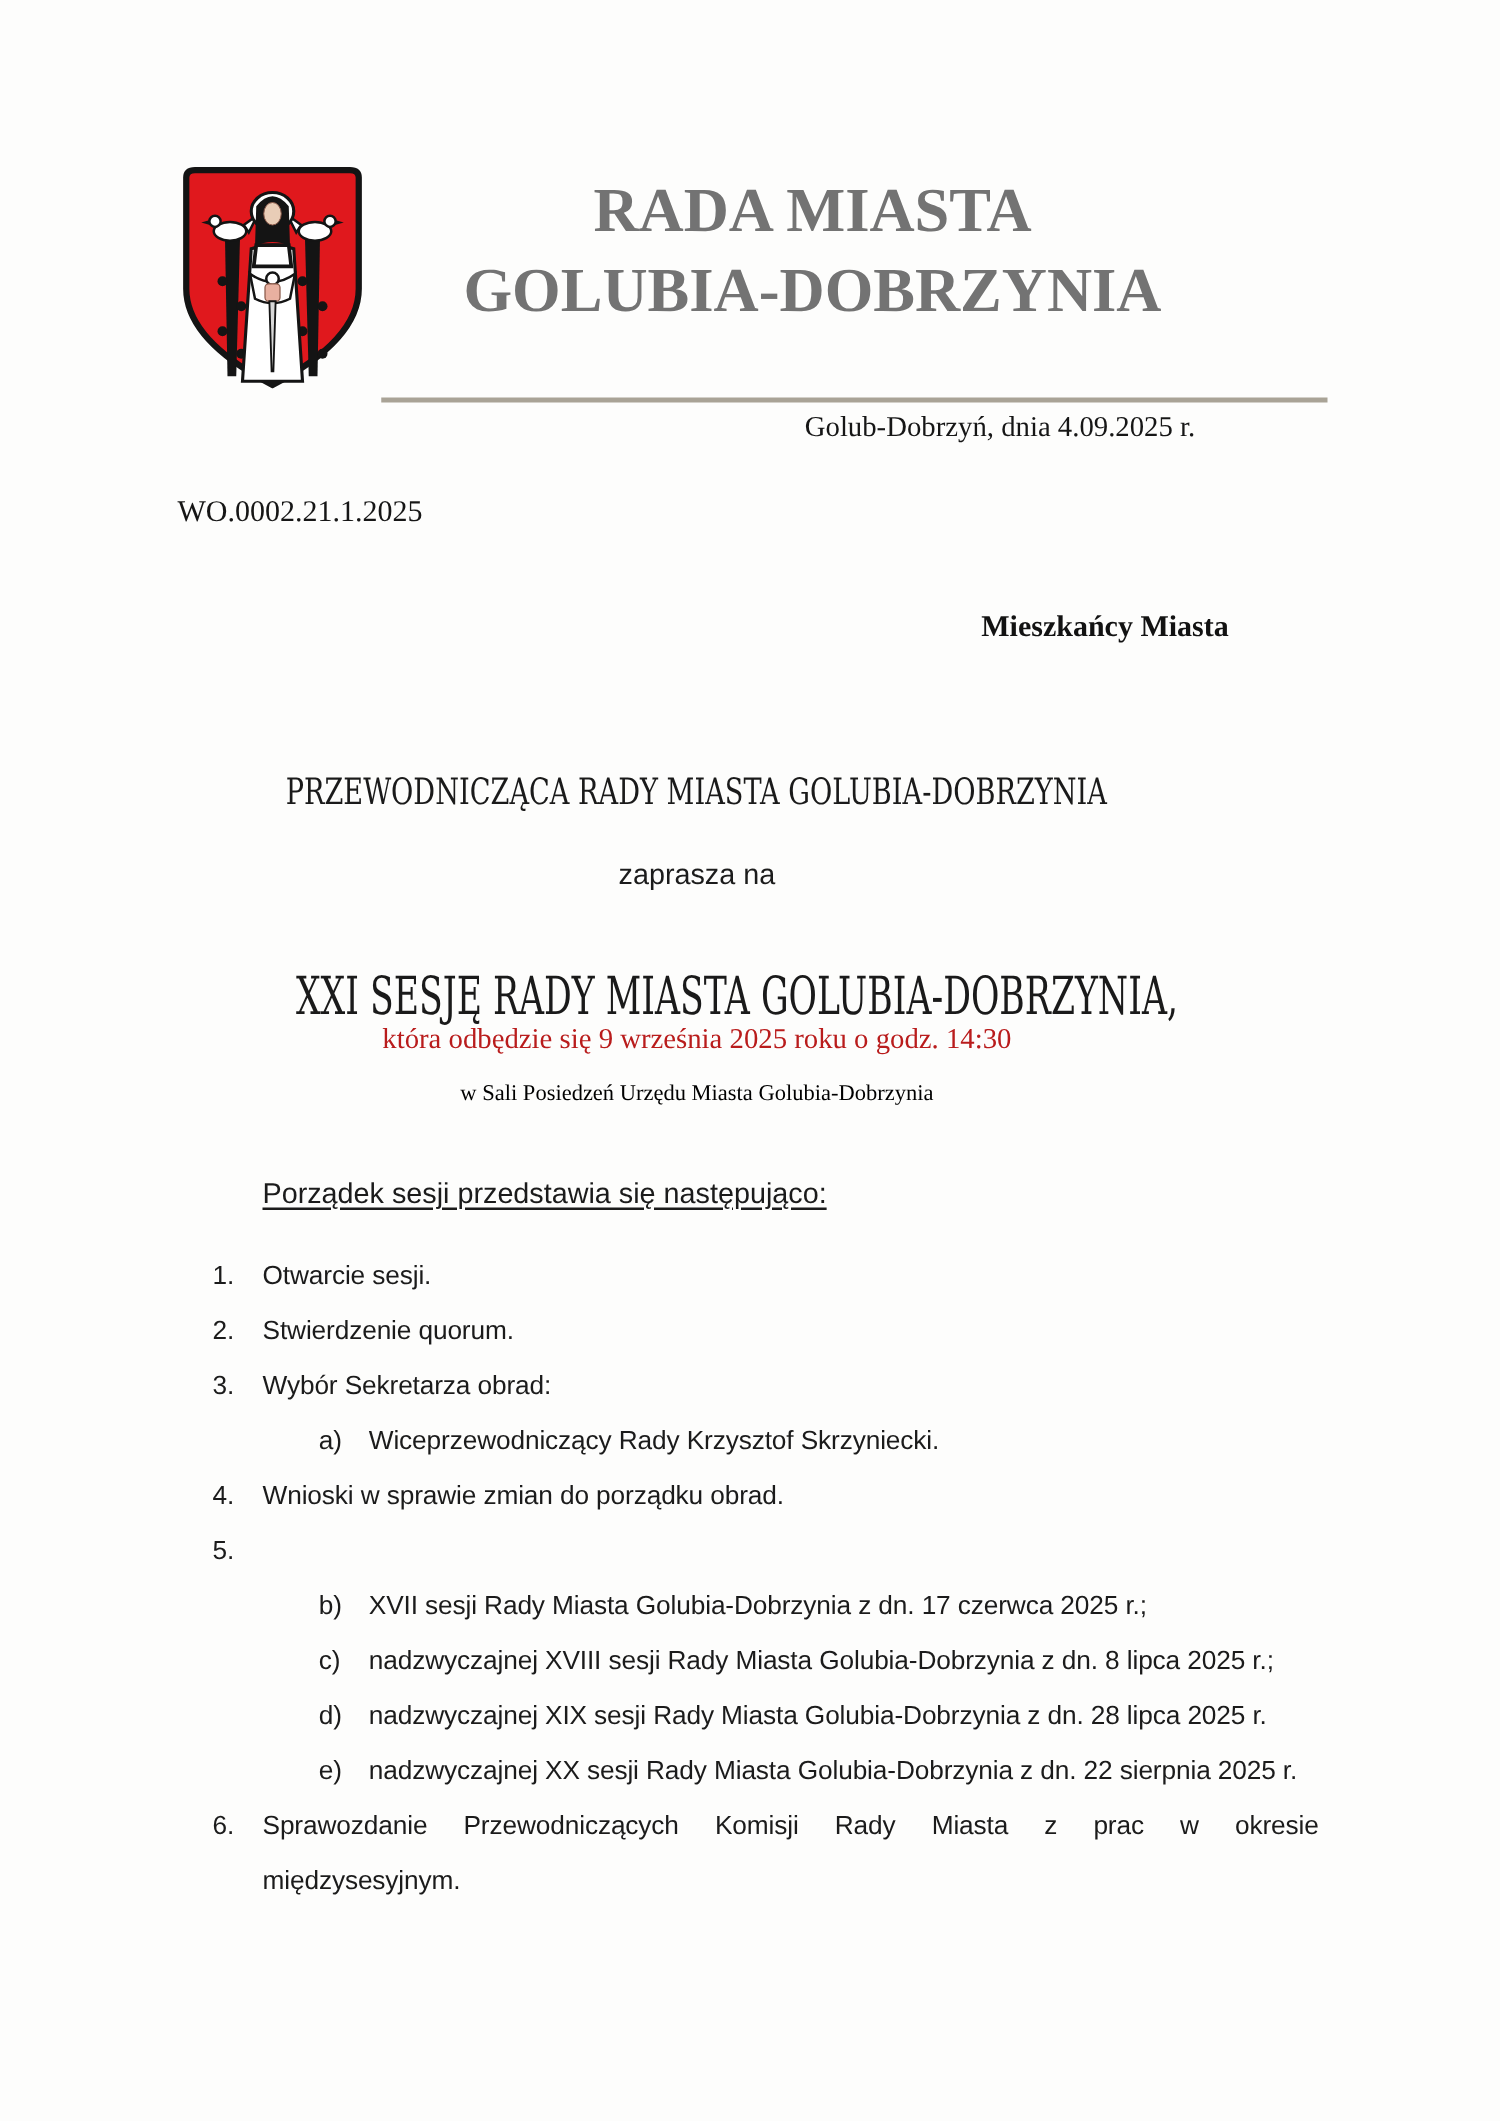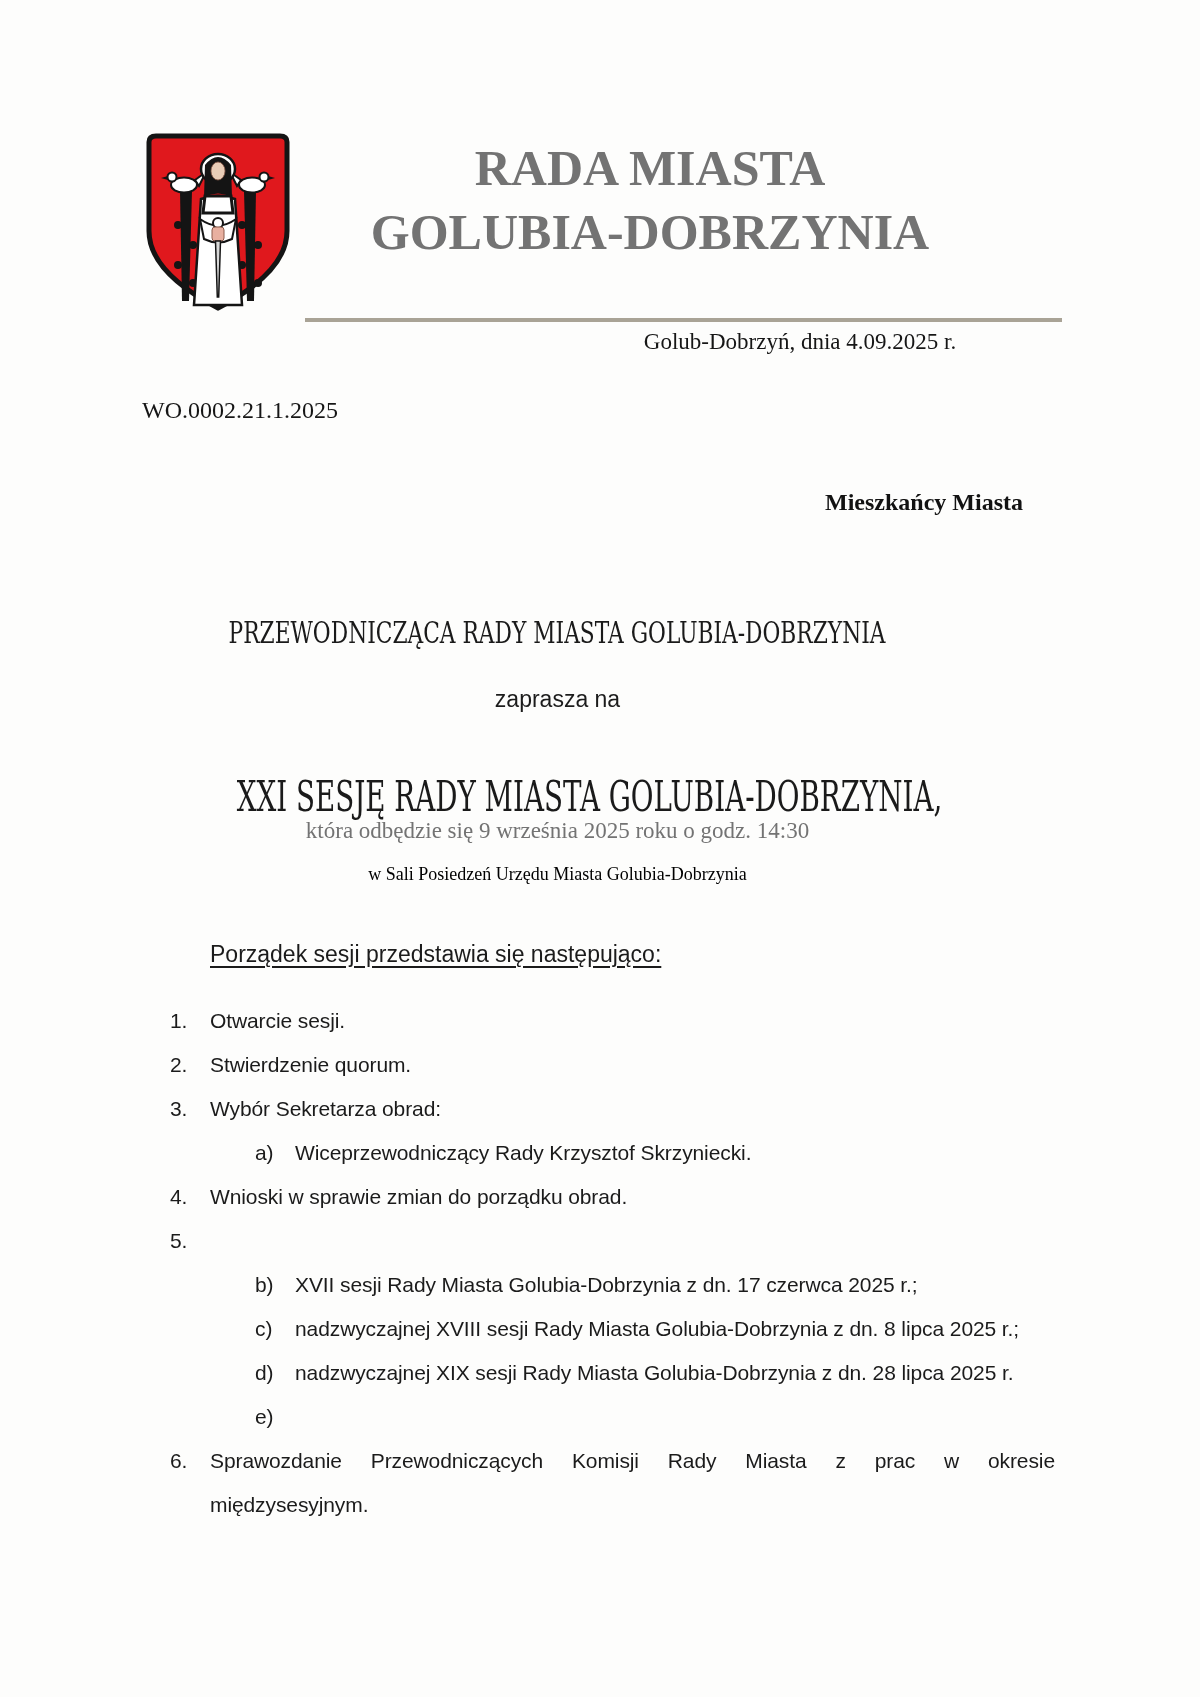--- a/index.html
+++ b/index.html
@@ -32,41 +32,41 @@
     position:absolute;left:550px;top:329px;width:500px;
     text-align:center;
     font-size:23px;color:#161616;
   }
   .refnum{
     position:absolute;left:142px;top:397px;
     font-size:24px;color:#161616;
   }
   .addressee{
     position:absolute;left:785px;top:489px;
-    font-size:24px;font-weight:700;color:#121212;margin-left:40px;
+    font-size:24px;font-weight:700;color:#121212;
   }
   
   .centercol{position:absolute;left:55px;width:1005px;text-align:center;}
   .fancy{
     font-family:"DejaVu Serif", serif;
     font-weight:500;
     color:#1a1a1a;
     white-space:nowrap;
   }
   .fancy .condense{display:inline-block;transform-origin:50% 50%;}
   .h-chair{top:616px;font-size:29px;}
   .h-chair .condense{transform:scaleX(0.75);}
   .h-session{top:772px;font-size:42px;}
   .h-session .condense{transform:scaleX(0.66);}
   .invites{
     top:686px;
     font-family:"Liberation Sans", sans-serif;
     font-size:23px;color:#1c1c1c;
   }
-  .when{top:818px;font-size:23px;color:#737373;}
+  .when{top:818px;font-size:23px;color:#b91c1c;}
   .where{top:864px;font-size:18px;color:#000000;}
   
   .agenda-intro{
     position:absolute;left:210px;top:941px;
     font-family:"Liberation Sans", sans-serif;
     font-size:23px;color:#1b1b1b;
     text-decoration:underline;
     text-underline-offset:4px;
   }
   .agenda{position:absolute;left:143px;top:999px;width:914px;
@@ -189,20 +189,21 @@
     <div class="row sub">
       <span class="m">c)</span>
       <span class="t">nadzwyczajnej XVIII sesji Rady Miasta Golubia-Dobrzynia z dn. 8 lipca 2025 r.;</span>
     </div>
     <div class="row sub">
       <span class="m">d)</span>
       <span class="t">nadzwyczajnej XIX sesji Rady Miasta Golubia-Dobrzynia z dn. 28 lipca 2025 r.</span>
     </div>
     <div class="row sub">
       <span class="m">e)</span>
+      <span class="t">nadzwyczajnej XX sesji Rady Miasta Golubia-Dobrzynia z dn. 22 sierpnia 2025 r.</span>
     </div>
     <div class="row wrap2">
       <span class="m">6.</span>
       <span class="t">
         <span class="jline">Sprawozdanie Przewodniczących Komisji Rady Miasta z prac w okresie</span>
         <span class="jline2">międzysesyjnym.</span>
       </span>
     </div>
   </div>
 

